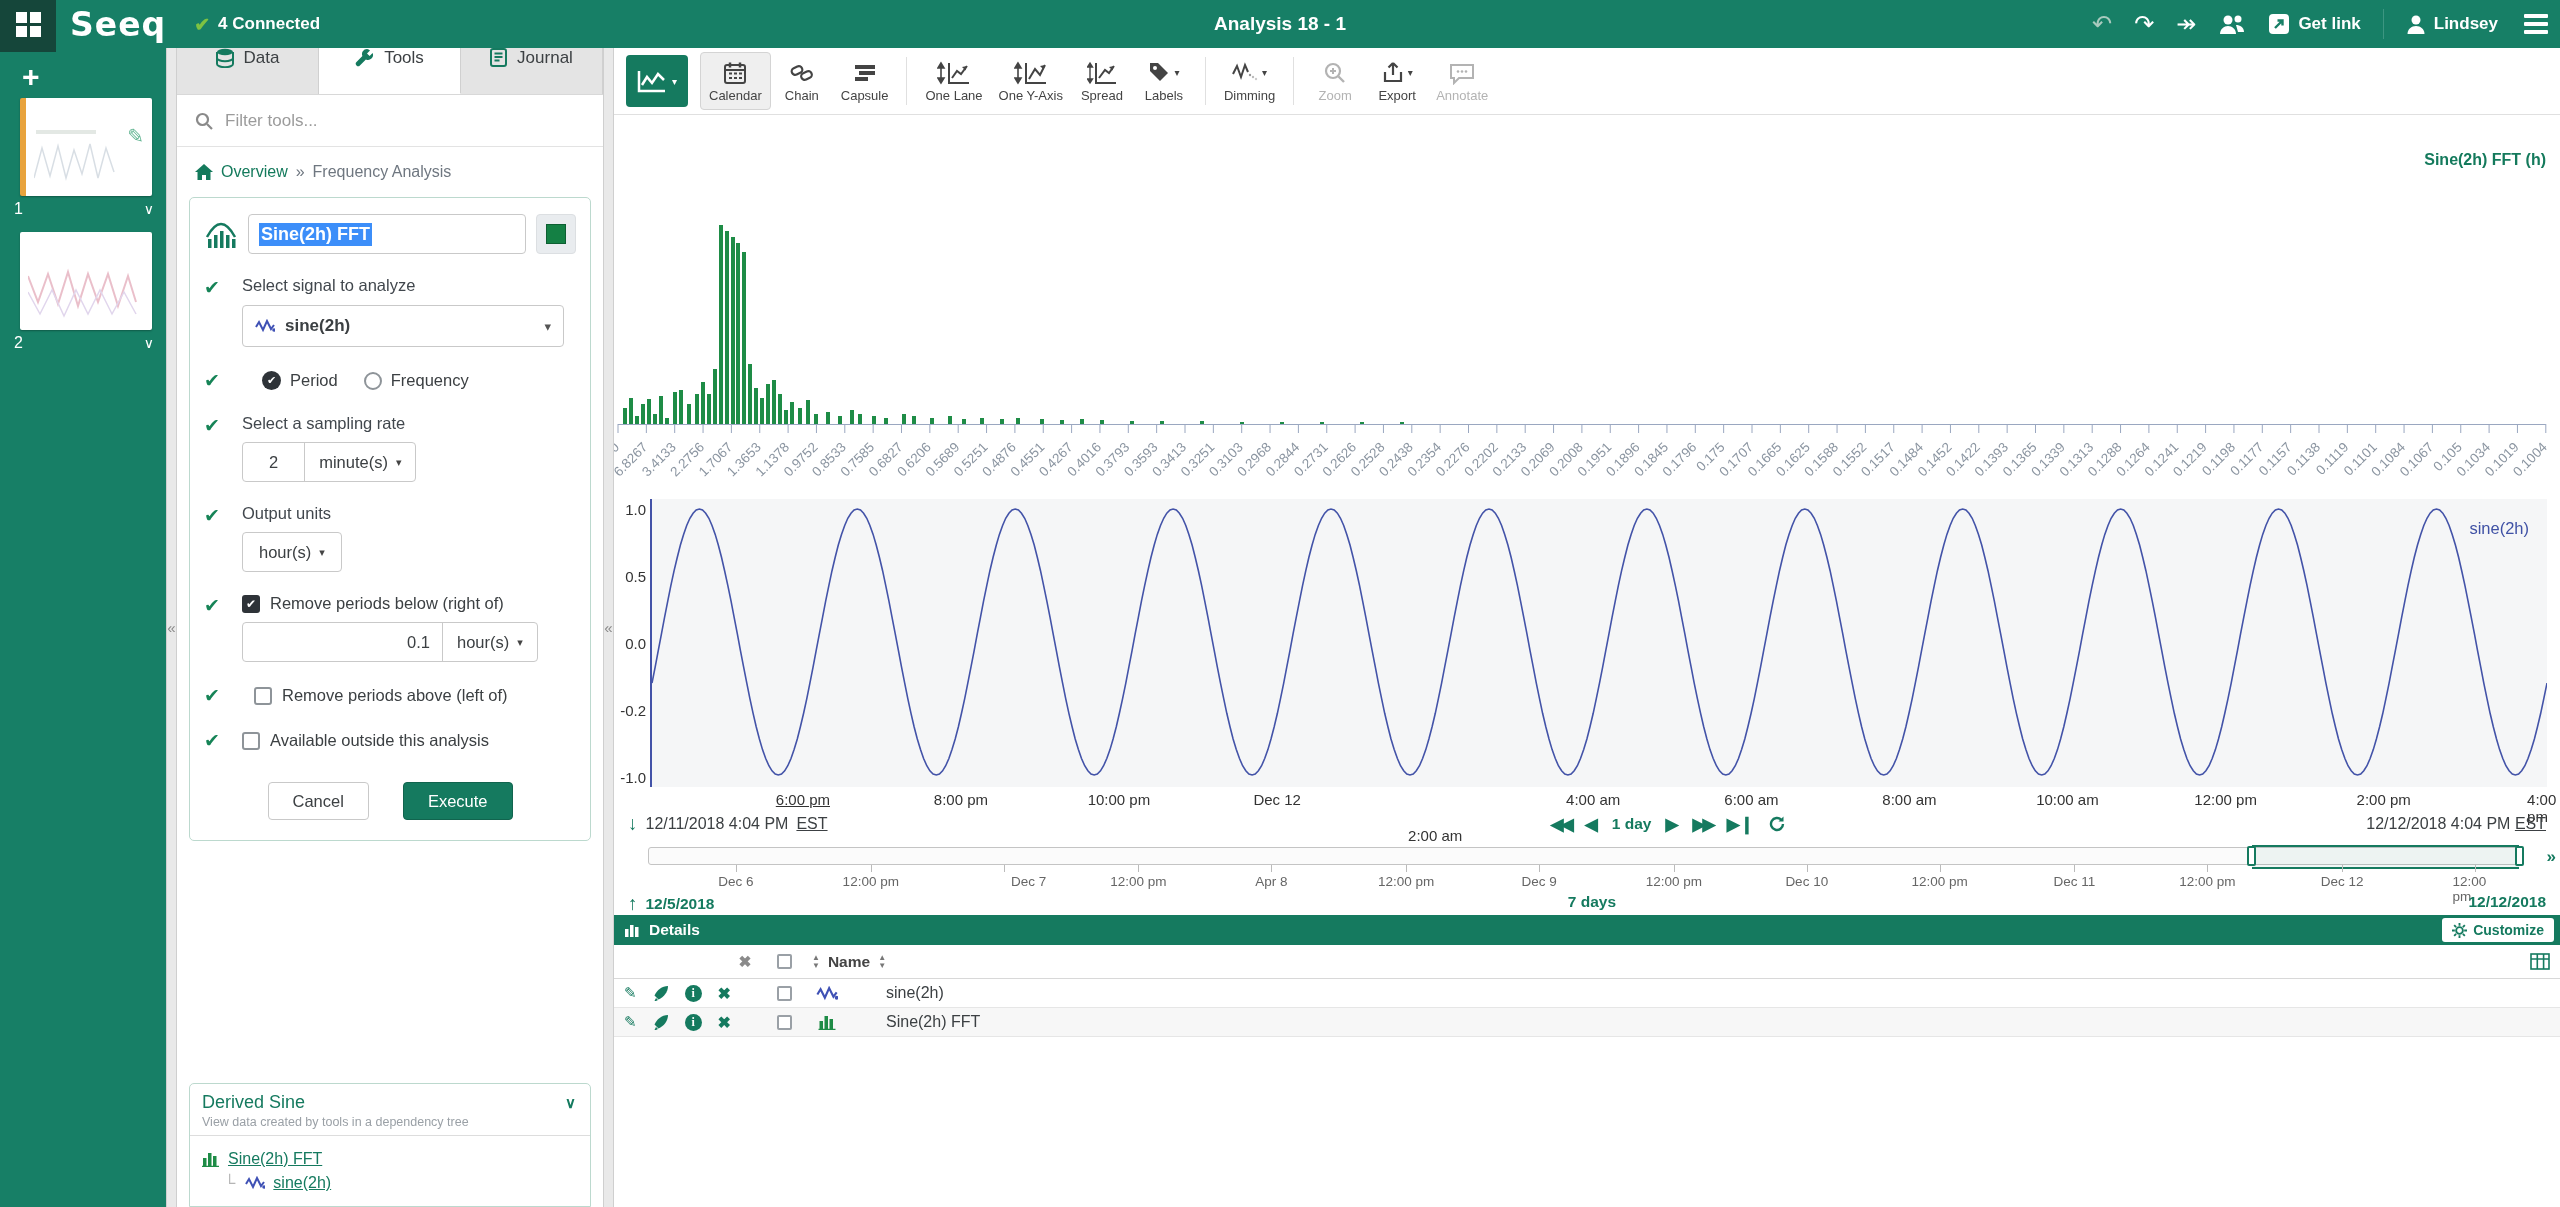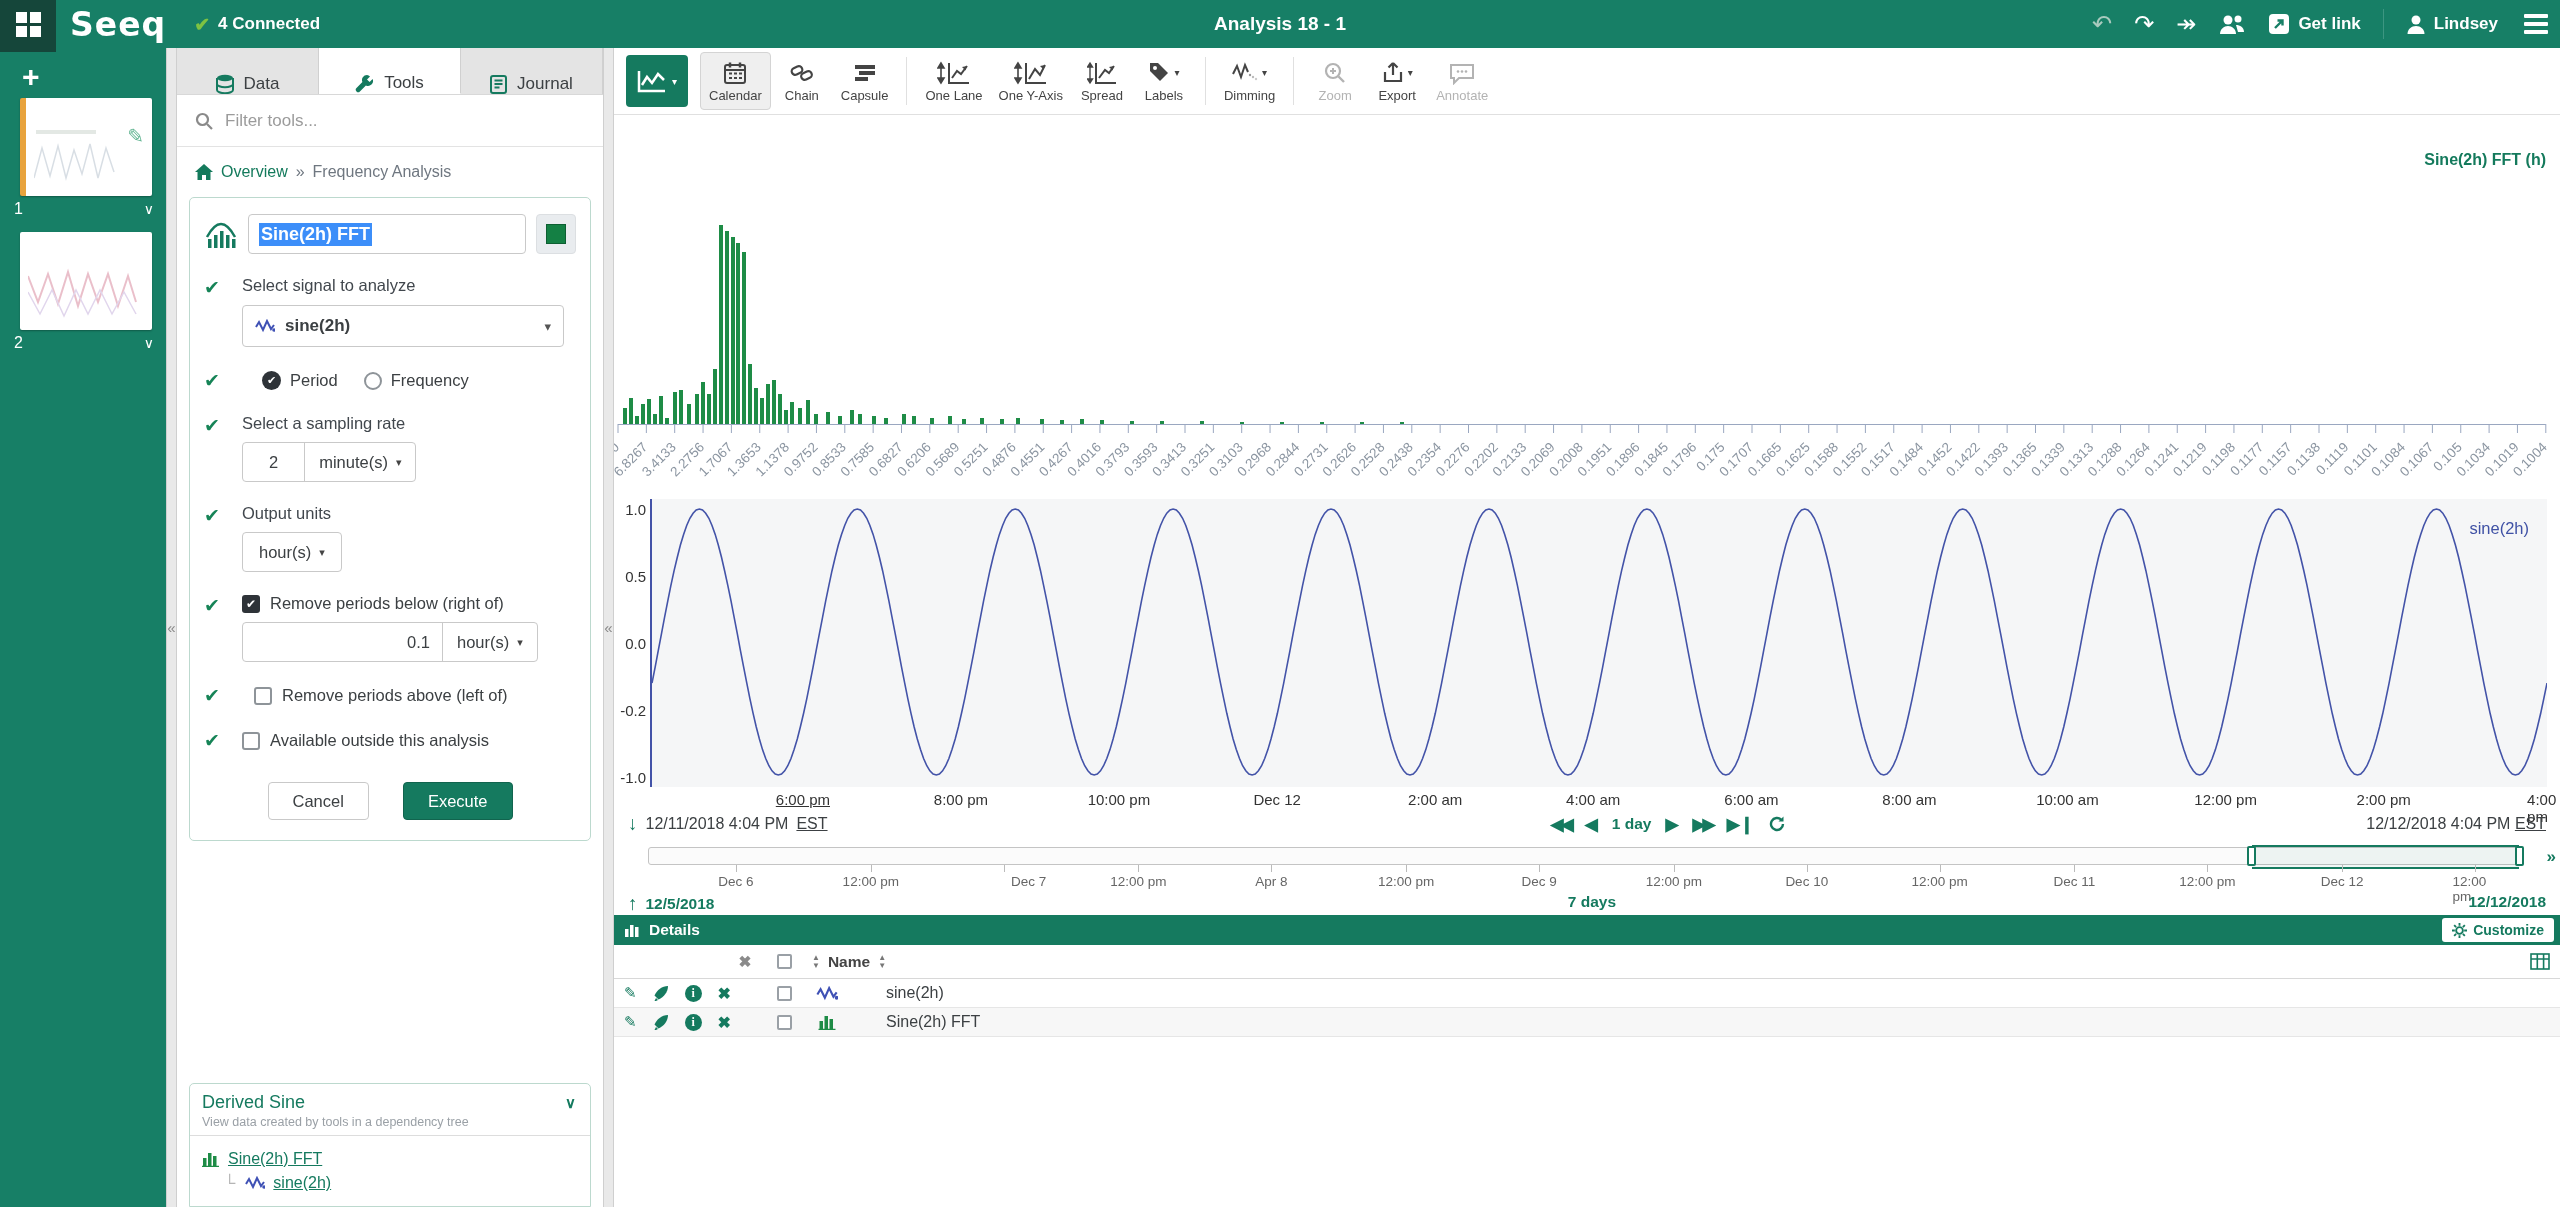--- a/index.html
+++ b/index.html
@@ -33,21 +33,21 @@
   .ws-label-row { display:flex; justify-content:space-between; align-items:center; width:140px; margin:4px 0 14px 14px; color:#fff; font-size:16px; }
   .ws-chev { font-size:14px; cursor:pointer; }
   .ws-spark { position:absolute; left:8px; top:30px; opacity:.55; }
   
   .split { position:absolute; top:48px; height:1159px; background:#e9e9e9; border-left:1px solid #cfcfcf; border-right:1px solid #cfcfcf; display:flex; align-items:center; justify-content:center; color:#8a8a8a; font-size:15px; cursor:col-resize; }
   .split1 { left:166px; width:11px; }
   .split2 { left:603px; width:11px; }
   
   .tools { position:absolute; left:177px; top:48px; width:426px; height:1159px; background:#fff; overflow:hidden; }
   .tabs { display:flex; height:47px; border-bottom:1px solid #d8d8d8; background:#e4e4e4; }
-  .tab { flex:1; display:flex; align-items:flex-end; justify-content:center; gap:10px; font-size:17px; color:#3c4043; background:#e4e4e4; border-right:1px solid #d0d0d0; cursor:pointer; }
+  .tab { flex:1; display:flex; align-items:flex-start; justify-content:center; gap:10px; font-size:17px; color:#3c4043; background:#e4e4e4; border-right:1px solid #d0d0d0; cursor:pointer; }
   .tab.active { background:#fff; border-bottom:1px solid #fff; }
   .search-row { display:flex; align-items:center; gap:12px; padding:0 18px; height:52px; border-bottom:1px solid #e3e3e3; }
   .search-row input { border:none; outline:none; font-size:17px; color:#555; width:330px; font-family:inherit; }
   .search-row input::placeholder { color:#9b9b9b; }
   .crumb { display:flex; align-items:center; gap:8px; padding:16px 18px 10px; font-size:16px; }
   .crumb .home { color:#147a5c; }
   .crumb a { color:#147a5c; text-decoration:none; cursor:pointer; }
   .crumb .sep, .crumb .cur { color:#6f7780; }
   
   .card { margin:6px 12px; border:1px solid #bcd9ce; border-radius:5px; padding:16px 14px 20px; width:402px; }
@@ -771,21 +771,21 @@
         <svg id="sine-svg" width="1895" height="286">
             <path d="M0.0 184.1L3.2 167.9L6.3 151.4L9.5 134.6L12.6 118.1L15.8 101.9L18.9 86.4L22.1 71.7L25.3 58.2L28.4 46.0L31.6 35.4L34.7 26.5L37.9 19.3L41.1 14.2L44.2 11.0L47.4 10.0L50.5 11.0L53.7 14.2L56.9 19.3L60.0 26.5L63.2 35.4L66.3 46.0L69.5 58.2L72.6 71.7L75.8 86.4L79.0 101.9L82.1 118.1L85.3 134.6L88.4 151.4L91.6 167.9L94.8 184.1L97.9 199.6L101.1 214.3L104.2 227.8L107.4 240.0L110.5 250.6L113.7 259.5L116.9 266.7L120.0 271.8L123.2 275.0L126.3 276.0L129.5 275.0L132.7 271.8L135.8 266.7L139.0 259.5L142.1 250.6L145.3 240.0L148.4 227.8L151.6 214.3L154.8 199.6L157.9 184.1L161.1 167.9L164.2 151.4L167.4 134.6L170.6 118.1L173.7 101.9L176.9 86.4L180.0 71.7L183.2 58.2L186.3 46.0L189.5 35.4L192.7 26.5L195.8 19.3L199.0 14.2L202.1 11.0L205.3 10.0L208.5 11.0L211.6 14.2L214.8 19.3L217.9 26.5L221.1 35.4L224.2 46.0L227.4 58.2L230.6 71.7L233.7 86.4L236.9 101.9L240.0 118.1L243.2 134.6L246.4 151.4L249.5 167.9L252.7 184.1L255.8 199.6L259.0 214.3L262.1 227.8L265.3 240.0L268.5 250.6L271.6 259.5L274.8 266.7L277.9 271.8L281.1 275.0L284.3 276.0L287.4 275.0L290.6 271.8L293.7 266.7L296.9 259.5L300.0 250.6L303.2 240.0L306.4 227.8L309.5 214.3L312.7 199.6L315.8 184.1L319.0 167.9L322.2 151.4L325.3 134.6L328.5 118.1L331.6 101.9L334.8 86.4L337.9 71.7L341.1 58.2L344.3 46.0L347.4 35.4L350.6 26.5L353.7 19.3L356.9 14.2L360.1 11.0L363.2 10.0L366.4 11.0L369.5 14.2L372.7 19.3L375.8 26.5L379.0 35.4L382.2 46.0L385.3 58.2L388.5 71.7L391.6 86.4L394.8 101.9L398.0 118.1L401.1 134.6L404.3 151.4L407.4 167.9L410.6 184.1L413.7 199.6L416.9 214.3L420.1 227.8L423.2 240.0L426.4 250.6L429.5 259.5L432.7 266.7L435.9 271.8L439.0 275.0L442.2 276.0L445.3 275.0L448.5 271.8L451.6 266.7L454.8 259.5L458.0 250.6L461.1 240.0L464.3 227.8L467.4 214.3L470.6 199.6L473.8 184.1L476.9 167.9L480.1 151.4L483.2 134.6L486.4 118.1L489.5 101.9L492.7 86.4L495.9 71.7L499.0 58.2L502.2 46.0L505.3 35.4L508.5 26.5L511.7 19.3L514.8 14.2L518.0 11.0L521.1 10.0L524.3 11.0L527.4 14.2L530.6 19.3L533.8 26.5L536.9 35.4L540.1 46.0L543.2 58.2L546.4 71.7L549.6 86.4L552.7 101.9L555.9 118.1L559.0 134.6L562.2 151.4L565.3 167.9L568.5 184.1L571.7 199.6L574.8 214.3L578.0 227.8L581.1 240.0L584.3 250.6L587.5 259.5L590.6 266.7L593.8 271.8L596.9 275.0L600.1 276.0L603.2 275.0L606.4 271.8L609.6 266.7L612.7 259.5L615.9 250.6L619.0 240.0L622.2 227.8L625.4 214.3L628.5 199.6L631.7 184.1L634.8 167.9L638.0 151.4L641.1 134.6L644.3 118.1L647.5 101.9L650.6 86.4L653.8 71.7L656.9 58.2L660.1 46.0L663.2 35.4L666.4 26.5L669.6 19.3L672.7 14.2L675.9 11.0L679.0 10.0L682.2 11.0L685.4 14.2L688.5 19.3L691.7 26.5L694.8 35.4L698.0 46.0L701.1 58.2L704.3 71.7L707.5 86.4L710.6 101.9L713.8 118.1L716.9 134.6L720.1 151.4L723.3 167.9L726.4 184.1L729.6 199.6L732.7 214.3L735.9 227.8L739.0 240.0L742.2 250.6L745.4 259.5L748.5 266.7L751.7 271.8L754.8 275.0L758.0 276.0L761.2 275.0L764.3 271.8L767.5 266.7L770.6 259.5L773.8 250.6L776.9 240.0L780.1 227.8L783.3 214.3L786.4 199.6L789.6 184.1L792.7 167.9L795.9 151.4L799.1 134.6L802.2 118.1L805.4 101.9L808.5 86.4L811.7 71.7L814.8 58.2L818.0 46.0L821.2 35.4L824.3 26.5L827.5 19.3L830.6 14.2L833.8 11.0L837.0 10.0L840.1 11.0L843.3 14.2L846.4 19.3L849.6 26.5L852.7 35.4L855.9 46.0L859.1 58.2L862.2 71.7L865.4 86.4L868.5 101.9L871.7 118.1L874.9 134.6L878.0 151.4L881.2 167.9L884.3 184.1L887.5 199.6L890.6 214.3L893.8 227.8L897.0 240.0L900.1 250.6L903.3 259.5L906.4 266.7L909.6 271.8L912.8 275.0L915.9 276.0L919.1 275.0L922.2 271.8L925.4 266.7L928.5 259.5L931.7 250.6L934.9 240.0L938.0 227.8L941.2 214.3L944.3 199.6L947.5 184.1L950.7 167.9L953.8 151.4L957.0 134.6L960.1 118.1L963.3 101.9L966.4 86.4L969.6 71.7L972.8 58.2L975.9 46.0L979.1 35.4L982.2 26.5L985.4 19.3L988.6 14.2L991.7 11.0L994.9 10.0L998.0 11.0L1001.2 14.2L1004.3 19.3L1007.5 26.5L1010.7 35.4L1013.8 46.0L1017.0 58.2L1020.1 71.7L1023.3 86.4L1026.5 101.9L1029.6 118.1L1032.8 134.6L1035.9 151.4L1039.1 167.9L1042.2 184.1L1045.4 199.6L1048.6 214.3L1051.7 227.8L1054.9 240.0L1058.0 250.6L1061.2 259.5L1064.4 266.7L1067.5 271.8L1070.7 275.0L1073.8 276.0L1077.0 275.0L1080.1 271.8L1083.3 266.7L1086.5 259.5L1089.6 250.6L1092.8 240.0L1095.9 227.8L1099.1 214.3L1102.3 199.6L1105.4 184.1L1108.6 167.9L1111.7 151.4L1114.9 134.6L1118.0 118.1L1121.2 101.9L1124.4 86.4L1127.5 71.7L1130.7 58.2L1133.8 46.0L1137.0 35.4L1140.2 26.5L1143.3 19.3L1146.5 14.2L1149.6 11.0L1152.8 10.0L1155.9 11.0L1159.1 14.2L1162.3 19.3L1165.4 26.5L1168.6 35.4L1171.7 46.0L1174.9 58.2L1178.1 71.7L1181.2 86.4L1184.4 101.9L1187.5 118.1L1190.7 134.6L1193.8 151.4L1197.0 167.9L1200.2 184.1L1203.3 199.6L1206.5 214.3L1209.6 227.8L1212.8 240.0L1216.0 250.6L1219.1 259.5L1222.3 266.7L1225.4 271.8L1228.6 275.0L1231.7 276.0L1234.9 275.0L1238.1 271.8L1241.2 266.7L1244.4 259.5L1247.5 250.6L1250.7 240.0L1253.9 227.8L1257.0 214.3L1260.2 199.6L1263.3 184.1L1266.5 167.9L1269.6 151.4L1272.8 134.6L1276.0 118.1L1279.1 101.9L1282.3 86.4L1285.4 71.7L1288.6 58.2L1291.8 46.0L1294.9 35.4L1298.1 26.5L1301.2 19.3L1304.4 14.2L1307.5 11.0L1310.7 10.0L1313.9 11.0L1317.0 14.2L1320.2 19.3L1323.3 26.5L1326.5 35.4L1329.7 46.0L1332.8 58.2L1336.0 71.7L1339.1 86.4L1342.3 101.9L1345.4 118.1L1348.6 134.6L1351.8 151.4L1354.9 167.9L1358.1 184.1L1361.2 199.6L1364.4 214.3L1367.6 227.8L1370.7 240.0L1373.9 250.6L1377.0 259.5L1380.2 266.7L1383.3 271.8L1386.5 275.0L1389.7 276.0L1392.8 275.0L1396.0 271.8L1399.1 266.7L1402.3 259.5L1405.5 250.6L1408.6 240.0L1411.8 227.8L1414.9 214.3L1418.1 199.6L1421.2 184.1L1424.4 167.9L1427.6 151.4L1430.7 134.6L1433.9 118.1L1437.0 101.9L1440.2 86.4L1443.4 71.7L1446.5 58.2L1449.7 46.0L1452.8 35.4L1456.0 26.5L1459.1 19.3L1462.3 14.2L1465.5 11.0L1468.6 10.0L1471.8 11.0L1474.9 14.2L1478.1 19.3L1481.3 26.5L1484.4 35.4L1487.6 46.0L1490.7 58.2L1493.9 71.7L1497.0 86.4L1500.2 101.9L1503.4 118.1L1506.5 134.6L1509.7 151.4L1512.8 167.9L1516.0 184.1L1519.2 199.6L1522.3 214.3L1525.5 227.8L1528.6 240.0L1531.8 250.6L1534.9 259.5L1538.1 266.7L1541.3 271.8L1544.4 275.0L1547.6 276.0L1550.7 275.0L1553.9 271.8L1557.1 266.7L1560.2 259.5L1563.4 250.6L1566.5 240.0L1569.7 227.8L1572.8 214.3L1576.0 199.6L1579.2 184.1L1582.3 167.9L1585.5 151.4L1588.6 134.6L1591.8 118.1L1595.0 101.9L1598.1 86.4L1601.3 71.7L1604.4 58.2L1607.6 46.0L1610.7 35.4L1613.9 26.5L1617.1 19.3L1620.2 14.2L1623.4 11.0L1626.5 10.0L1629.7 11.0L1632.9 14.2L1636.0 19.3L1639.2 26.5L1642.3 35.4L1645.5 46.0L1648.6 58.2L1651.8 71.7L1655.0 86.4L1658.1 101.9L1661.3 118.1L1664.4 134.6L1667.6 151.4L1670.8 167.9L1673.9 184.1L1677.1 199.6L1680.2 214.3L1683.4 227.8L1686.5 240.0L1689.7 250.6L1692.9 259.5L1696.0 266.7L1699.2 271.8L1702.3 275.0L1705.5 276.0L1708.7 275.0L1711.8 271.8L1715.0 266.7L1718.1 259.5L1721.3 250.6L1724.4 240.0L1727.6 227.8L1730.8 214.3L1733.9 199.6L1737.1 184.1L1740.2 167.9L1743.4 151.4L1746.6 134.6L1749.7 118.1L1752.9 101.9L1756.0 86.4L1759.2 71.7L1762.3 58.2L1765.5 46.0L1768.7 35.4L1771.8 26.5L1775.0 19.3L1778.1 14.2L1781.3 11.0L1784.5 10.0L1787.6 11.0L1790.8 14.2L1793.9 19.3L1797.1 26.5L1800.2 35.4L1803.4 46.0L1806.6 58.2L1809.7 71.7L1812.9 86.4L1816.0 101.9L1819.2 118.1L1822.4 134.6L1825.5 151.4L1828.7 167.9L1831.8 184.1L1835.0 199.6L1838.1 214.3L1841.3 227.8L1844.5 240.0L1847.6 250.6L1850.8 259.5L1853.9 266.7L1857.1 271.8L1860.3 275.0L1863.4 276.0L1866.6 275.0L1869.7 271.8L1872.9 266.7L1876.0 259.5L1879.2 250.6L1882.4 240.0L1885.5 227.8L1888.7 214.3L1891.8 199.6L1895.0 184.1" fill="none" stroke="#4353a8" stroke-width="1.6"></path>
           </svg>
         <div class="sine-legend">sine(2h)</div>
       </div>
       <div class="sine-xrow" id="sine-xrow">
           <span style="left: 8.06%; text-decoration: underline;">6:00 pm</span>
           <span style="left: 16.39%;">8:00 pm</span>
           <span style="left: 24.72%;">10:00 pm</span>
           <span style="left: 33.06%;">Dec 12</span>
-          <span style="left: 41.39%;">2:00 am</span>
+          <span style="left: 41.39%; margin-top: 36px;">2:00 am</span>
           <span style="left: 49.72%;">4:00 am</span>
           <span style="left: 58.06%;">6:00 am</span>
           <span style="left: 66.39%;">8:00 am</span>
           <span style="left: 74.72%;">10:00 am</span>
           <span style="left: 83.06%;">12:00 pm</span>
           <span style="left: 91.39%;">2:00 pm</span>
           <span style="left: 99.72%;">4:00 pm</span>
         </div>
     </div>
 

